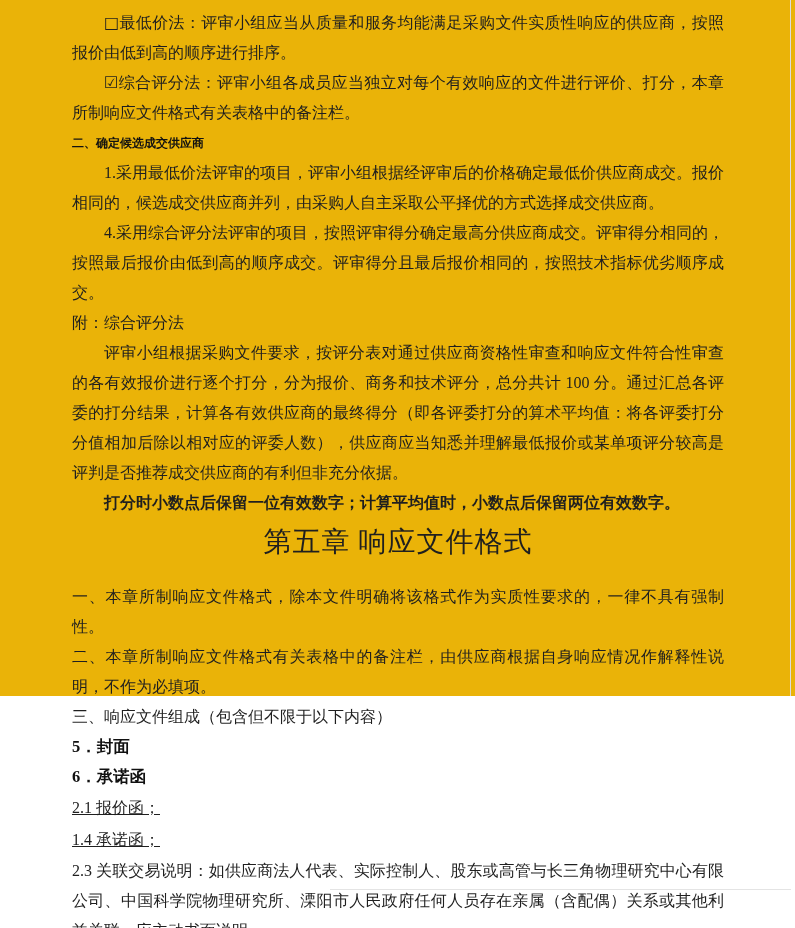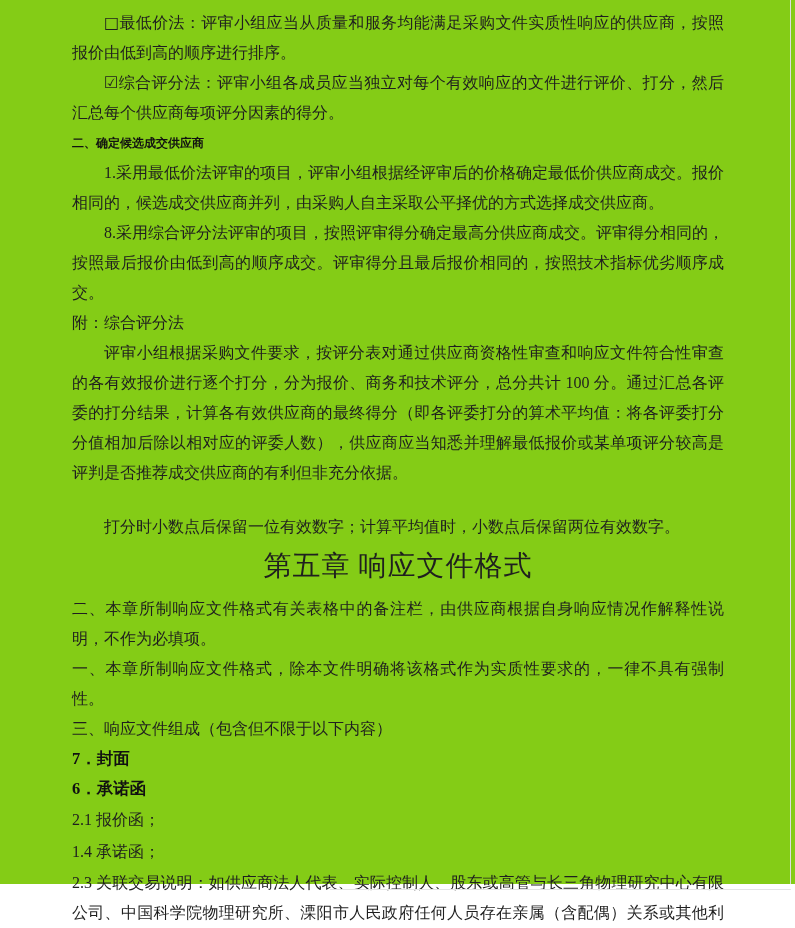--- a/index.html
+++ b/index.html
@@ -5,22 +5,22 @@
   * { margin: 0; padding: 0; box-sizing: border-box; }
   html, body { background: #ffffff; }
   body {
     width: 795px; height: 928px;
     font-family: "Liberation Serif", "DejaVu Serif", serif;
     color: #1f1f1f;
     overflow: hidden;
   }
   .page {
     position: relative;
-    width: 795px; height: 884px;
-    background: #84cc16;
+    width: 795px; height: 696px;
+    background: #eab308;
     padding: 8px 71px 0 72px;
   }
   .page-edge-right {
     position: absolute; top: 0; right: 4px; bottom: 0;
     width: 1px; background: #dcdcdc;
   }
   .page-edge-bottom {
     position: absolute; left: 330px; top: 889px;
     width: 461px; height: 1px; background: #e4e4e4;
   }
@@ -38,58 +38,58 @@
     line-height: 30px;
     font-weight: bold;
     color: #111;
   }
   h1.chapter-title {
     font-size: 28px;
     font-weight: normal;
     text-align: center;
     line-height: 40px;
     margin-top: 4px;
-    margin-bottom: 8px;
+    margin-bottom: 20px;
     letter-spacing: 1px;
   }
-  p.mt8 { margin-top: 24px; }
+  p.mt8 { margin-top: 0; font-weight: bold; }
   p.outline-head { font-size: 16.5px; line-height: 30px; font-weight: bold; color: #111; }
-  p.outline-sub  { font-size: 16px;  line-height: 32px; text-align: justify; word-break: break-all; }
+  p.outline-sub  { font-size: 16px;  line-height: 32px; text-align: justify; word-break: break-all; text-decoration: underline; }
 </style>
 </head>
 <body>
 
 <div class="page">
 
   <p class="body indent"><span class="checkbox">□</span><span>最低价法：评审小组应当从质量和服务均能满足采购文件实质性响应的供应商，按照报价由低到高的顺序进行排序。</span></p>
 
-  <p class="body indent"><span class="checkbox">☑</span><span>综合评分法：评审小组各成员应当独立对每个有效响应的文件进行评价、打分，然后汇总每个供应商每项评分因素的得分。</span></p>
+  <p class="body indent"><span class="checkbox">☑</span><span>综合评分法：评审小组各成员应当独立对每个有效响应的文件进行评价、打分，本章所制响应文件格式有关表格中的备注栏。</span></p>
 
   <h2 class="sec-heading">二、确定候选成交供应商</h2>
 
   <p class="body indent">1.采用最低价法评审的项目，评审小组根据经评审后的价格确定最低价供应商成交。报价相同的，候选成交供应商并列，由采购人自主采取公平择优的方式选择成交供应商。</p>
 
-  <p class="body indent">8.采用综合评分法评审的项目，按照评审得分确定最高分供应商成交。评审得分相同的，按照最后报价由低到高的顺序成交。评审得分且最后报价相同的，按照技术指标优劣顺序成交。</p>
+  <p class="body indent">4.采用综合评分法评审的项目，按照评审得分确定最高分供应商成交。评审得分相同的，按照最后报价由低到高的顺序成交。评审得分且最后报价相同的，按照技术指标优劣顺序成交。</p>
 
   <p class="body">附：综合评分法</p>
 
 
   <p class="body indent">评审小组根据采购文件要求，按评分表对通过供应商资格性审查和响应文件符合性审查的各有效报价进行逐个打分，分为报价、商务和技术评分，总分共计 100 分。通过汇总各评委的打分结果，计算各有效供应商的最终得分（即各评委打分的算术平均值：将各评委打分分值相加后除以相对应的评委人数），供应商应当知悉并理解最低报价或某单项评分较高是评判是否推荐成交供应商的有利但非充分依据。</p>
 
   <p class="body indent mt8">打分时小数点后保留一位有效数字；计算平均值时，小数点后保留两位有效数字。</p>
 
   <h1 class="chapter-title">第五章 响应文件格式</h1>
 
+  <p class="body">一、本章所制响应文件格式，除本文件明确将该格式作为实质性要求的，一律不具有强制性。</p>
+
   <p class="body">二、本章所制响应文件格式有关表格中的备注栏，由供应商根据自身响应情况作解释性说明，不作为必填项。</p>
-
-  <p class="body">一、本章所制响应文件格式，除本文件明确将该格式作为实质性要求的，一律不具有强制性。</p>
 
   <p class="body">三、响应文件组成（包含但不限于以下内容）</p>
 
-  <p class="outline-head">7．封面</p>
+  <p class="outline-head">5．封面</p>
 
   <p class="outline-head">6．承诺函</p>
 
   <p class="outline-sub">2.1 报价函；</p>
 
   <p class="outline-sub">1.4 承诺函；</p>
 
   <p class="body">2.3 关联交易说明：如供应商法人代表、实际控制人、股东或高管与长三角物理研究中心有限公司、中国科学院物理研究所、溧阳市人民政府任何人员存在亲属（含配偶）关系或其他利益关联，应主动书面说明。</p>
 
   <div class="page-edge-right"></div>

